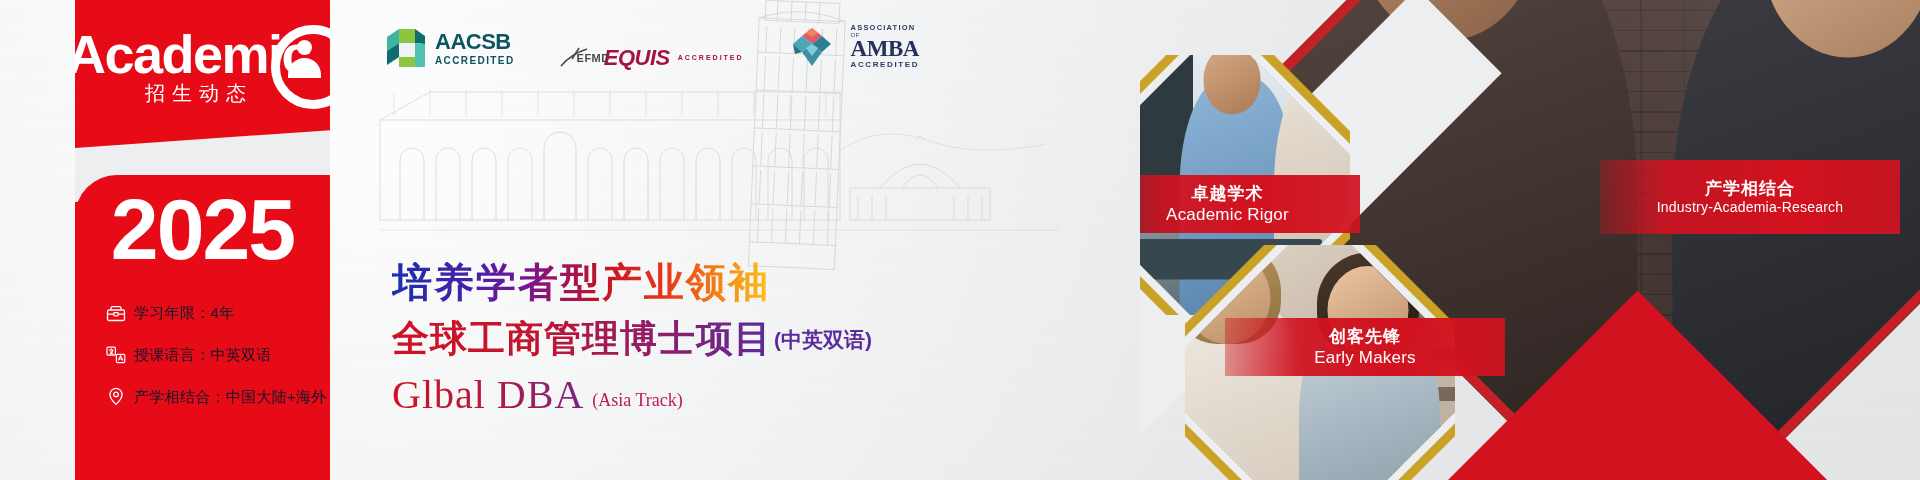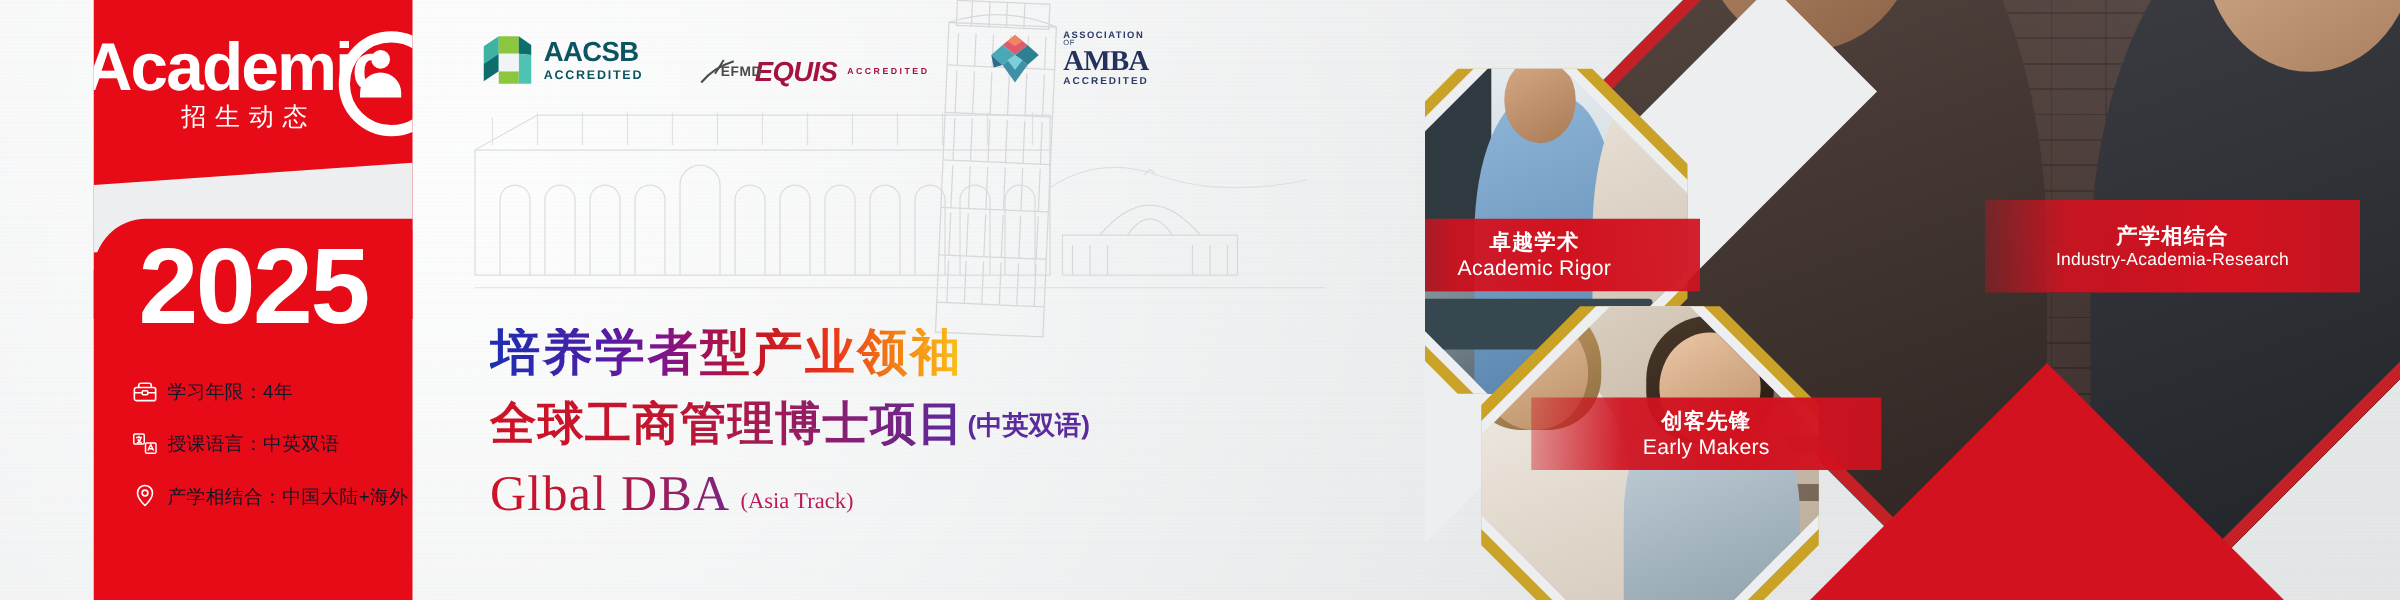--- a/index.html
+++ b/index.html
@@ -439,21 +439,21 @@
           </div>
         </div>
       </div>
     </div>
 
     <div class="ribbon" style="left:-45px;top:175px;width:265px;height:58px;">
       <div class="cn">卓越学术</div>
       <div class="en">Academic Rigor</div>
     </div>
 
-    <div class="ribbon multi" style="left:448px;top:160px;width:300px;height:74px;
+    <div class="ribbon multi" style="left:460px;top:160px;width:300px;height:74px;
                 background:linear-gradient(90deg,rgba(205,16,30,.35) 0%,rgba(208,18,32,.92) 22%,#d2121f 65%,rgba(208,18,32,.92) 100%);">
       <div class="cn">产学相结合</div>
       <div class="en">Industry-Academia-Research</div>
     </div>
 
     <div class="ribbon" style="left:85px;top:318px;width:280px;height:58px;">
       <div class="cn">创客先锋</div>
       <div class="en">Early Makers</div>
     </div>
 

